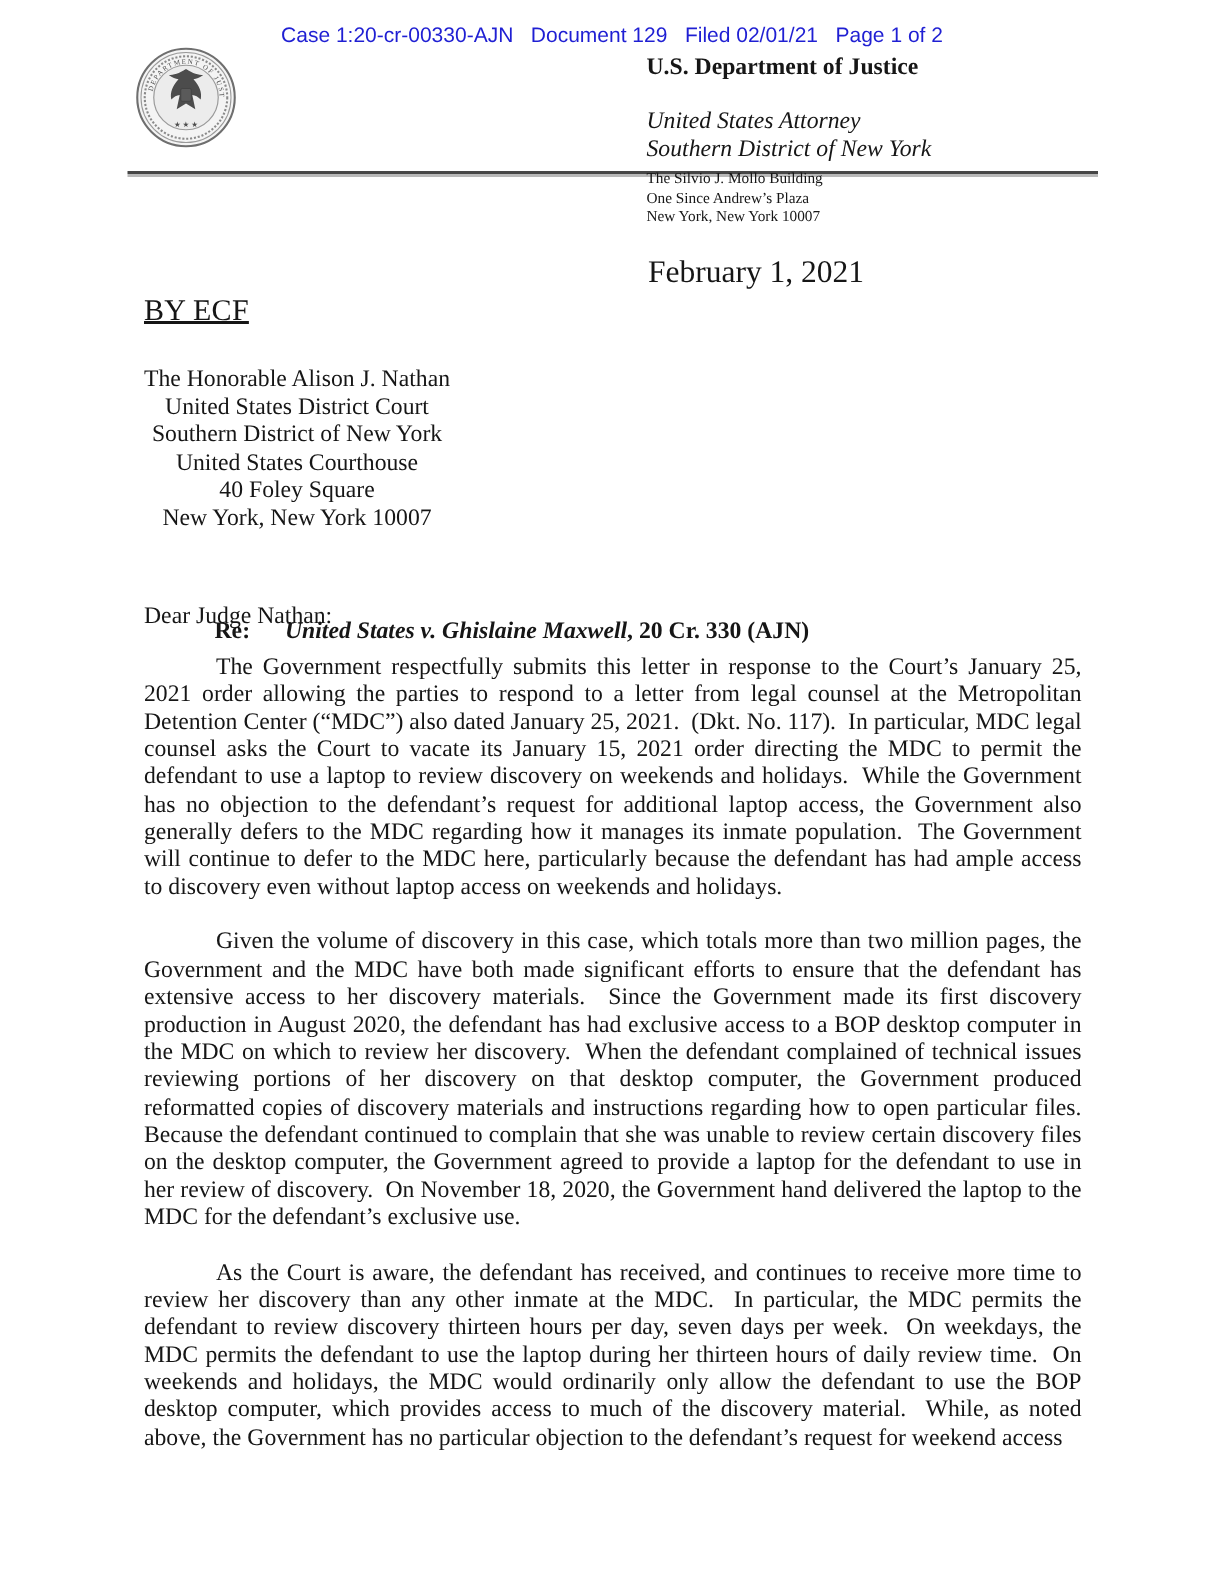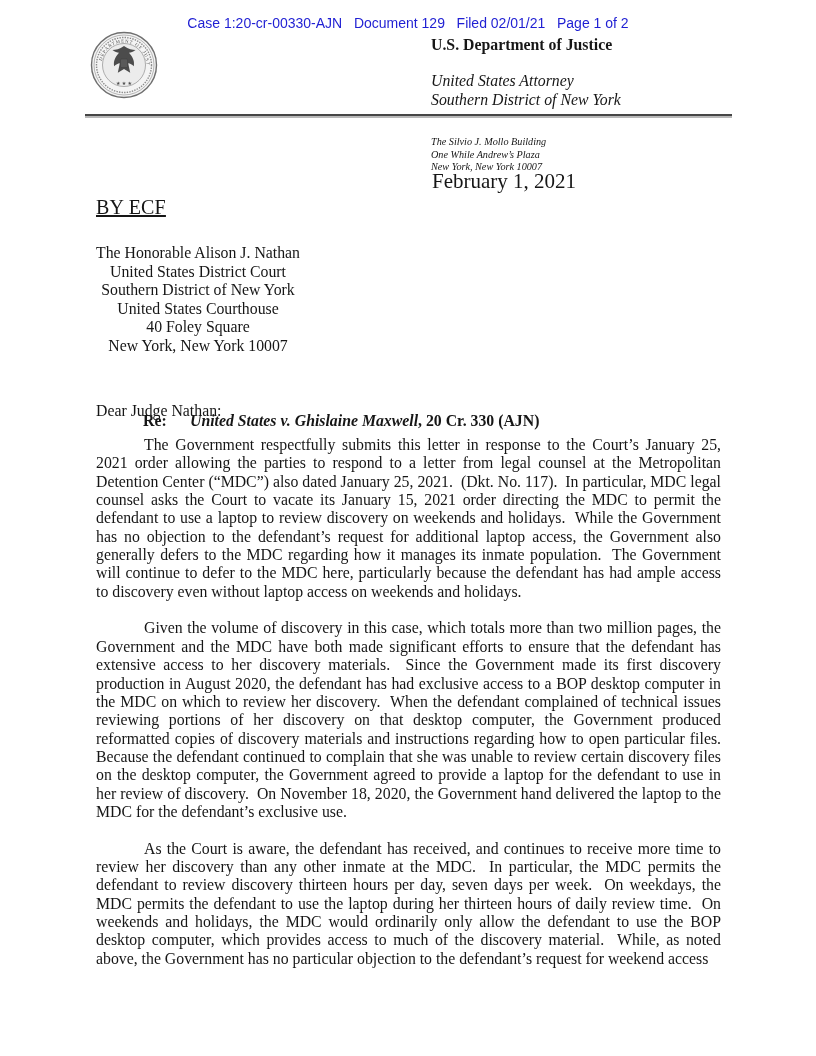--- a/index.html
+++ b/index.html
@@ -38,22 +38,21 @@
     position: absolute;
     left: 85px; top: 114px;
     width: 647px; height: 2px;
     background: #464646;
     box-shadow: 0 2px 0 #b8b8b8;
   }
 
   
   .mollo {
     position: absolute;
-    left: 431px; top: 136px;
-    font-style: italic;
+    left: 431px; top: 114px;
     font-size: 10.2px;
     line-height: 12.6px;
   }
 
   .date { position: absolute; left: 432px; top: 169px; font-size: 21px; }
 
   .by-ecf {
     position: absolute;
     left: 96px; top: 196px;
     font-size: 20px;
@@ -124,21 +123,21 @@
     <div class="office">
       <div>United States Attorney</div>
       <div>Southern District of New York</div>
     </div>
   </div>
 
   <div class="rule"></div>
 
   <div class="mollo">
     <div>The Silvio J. Mollo Building</div>
-    <div>One While Andrew’s Plaza</div>
+    <div>One Since Andrew’s Plaza</div>
     <div>New York, New York 10007</div>
   </div>
 
   <div class="date">February 1, 2021</div>
 
   <div class="by-ecf">BY ECF</div>
 
   <div class="recipient">
     <div>The Honorable Alison J. Nathan</div>
     <div>United States District Court</div>

